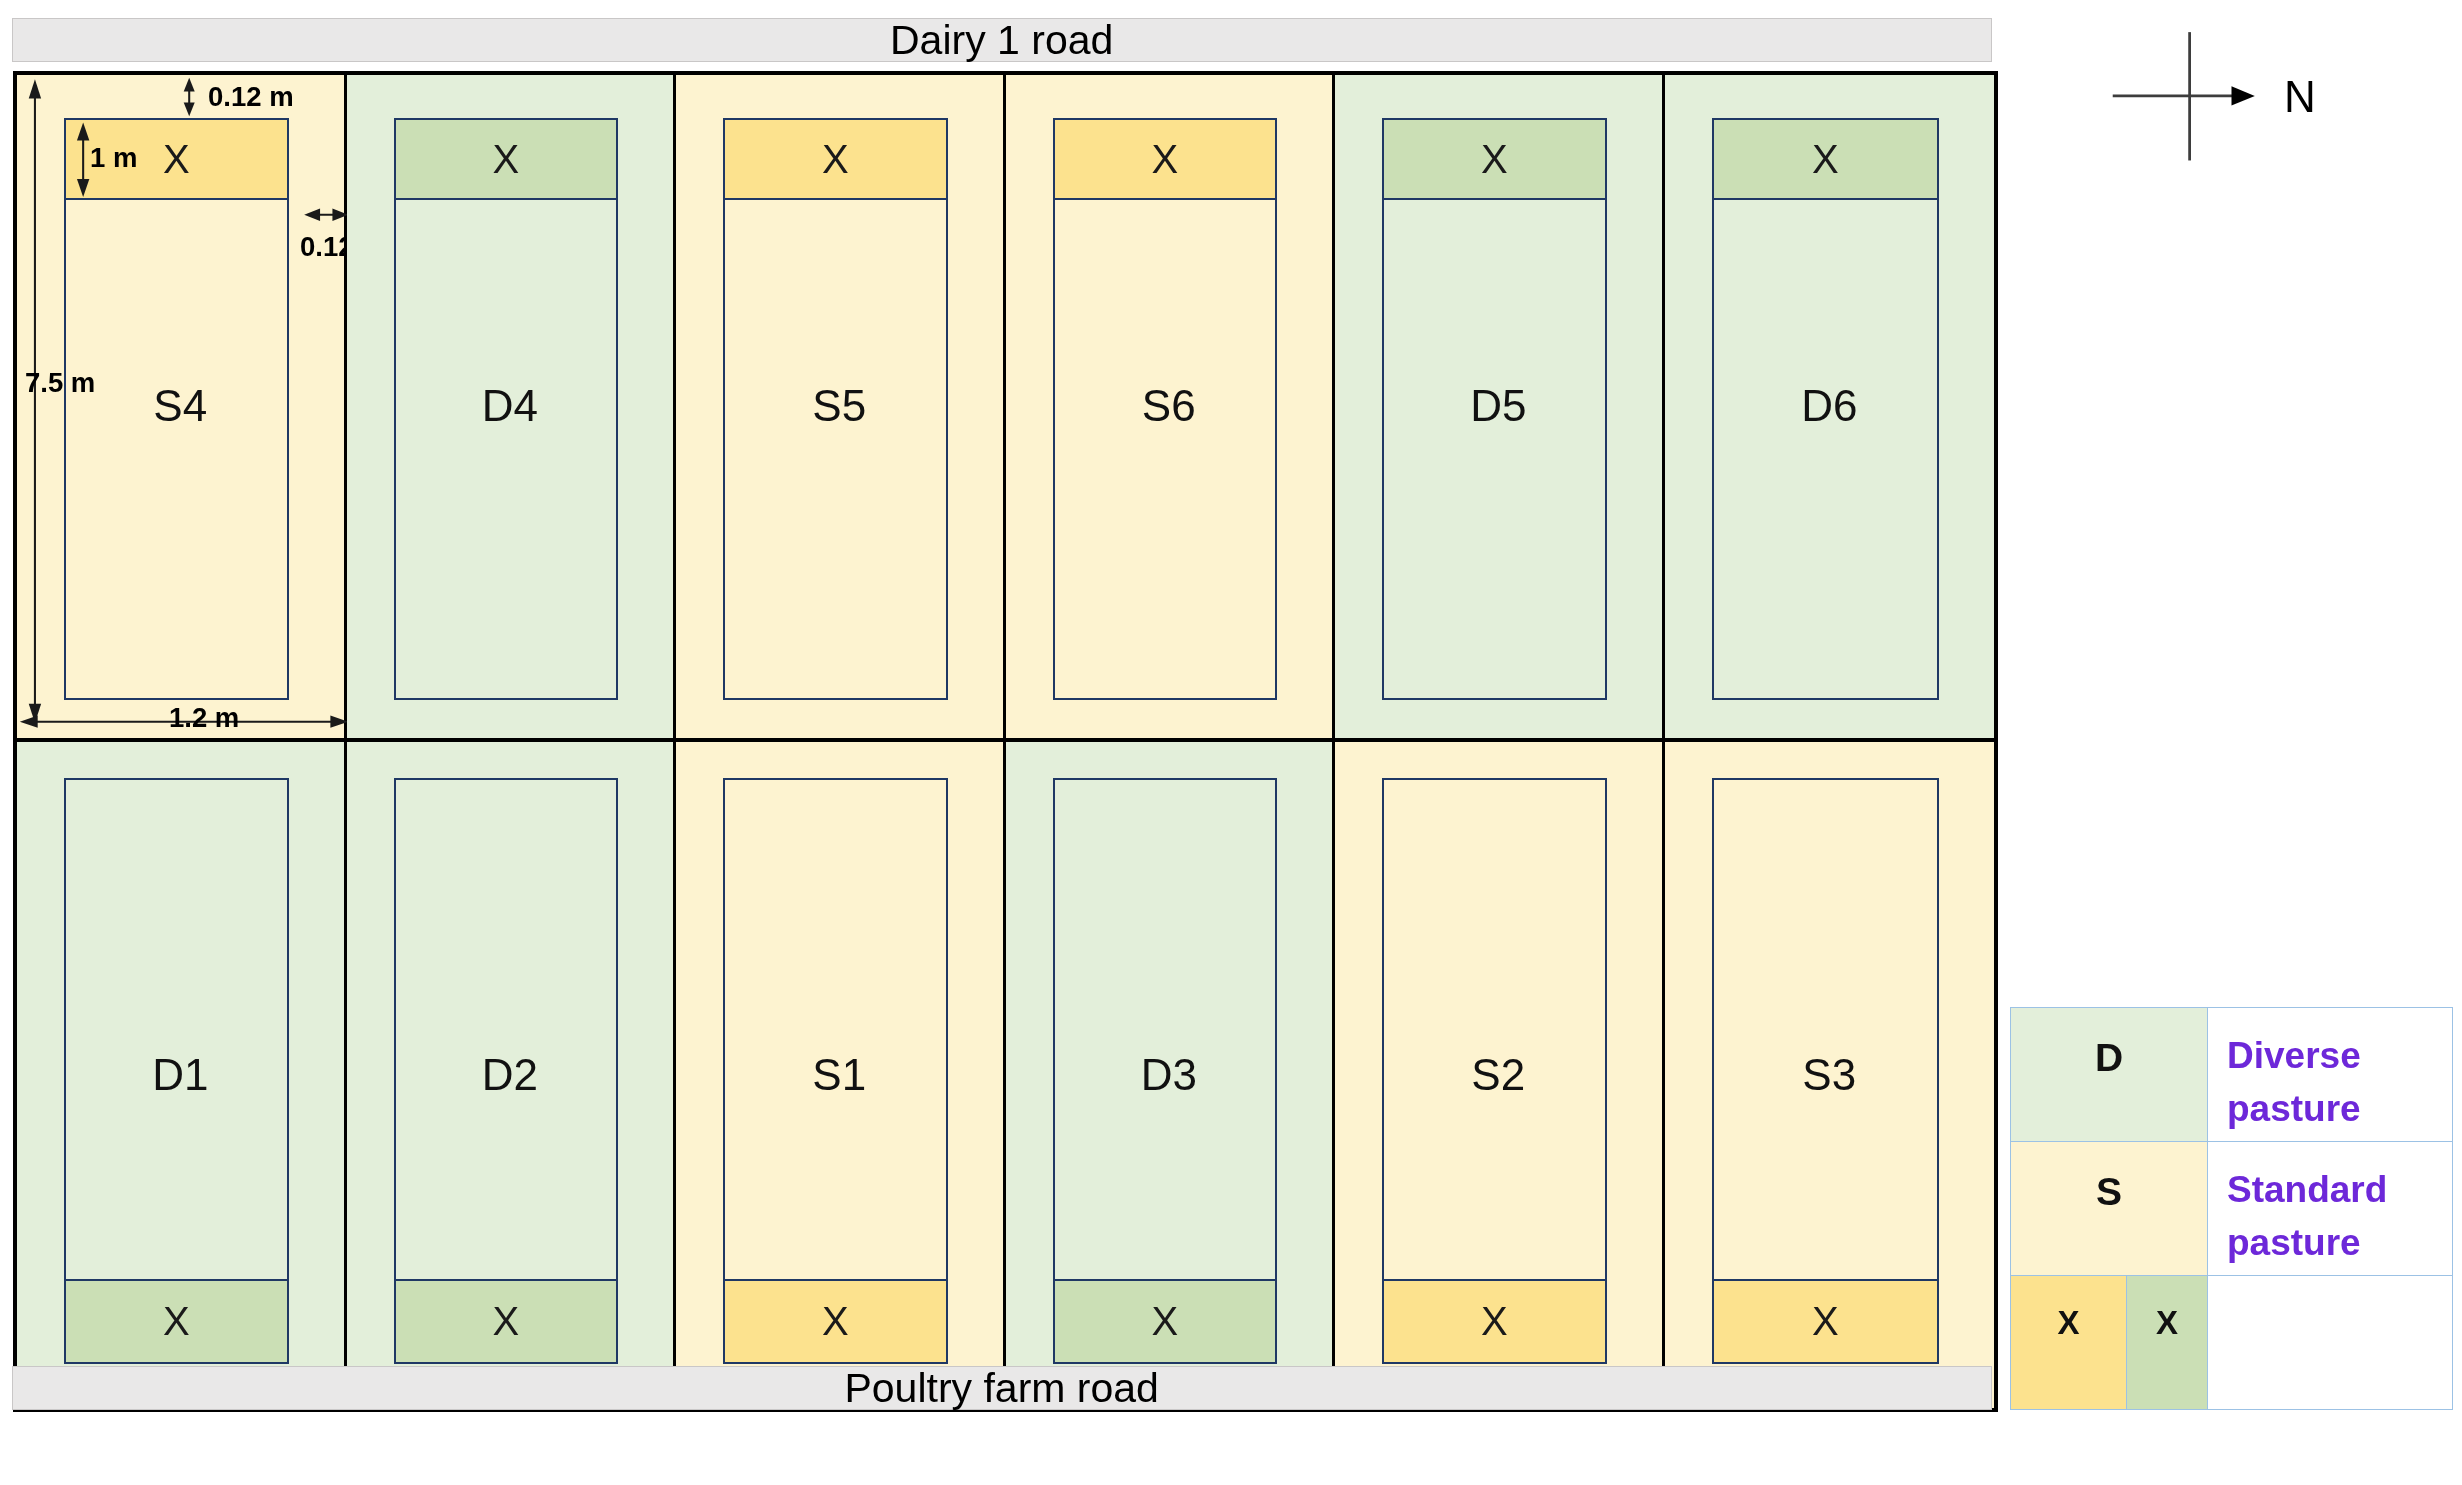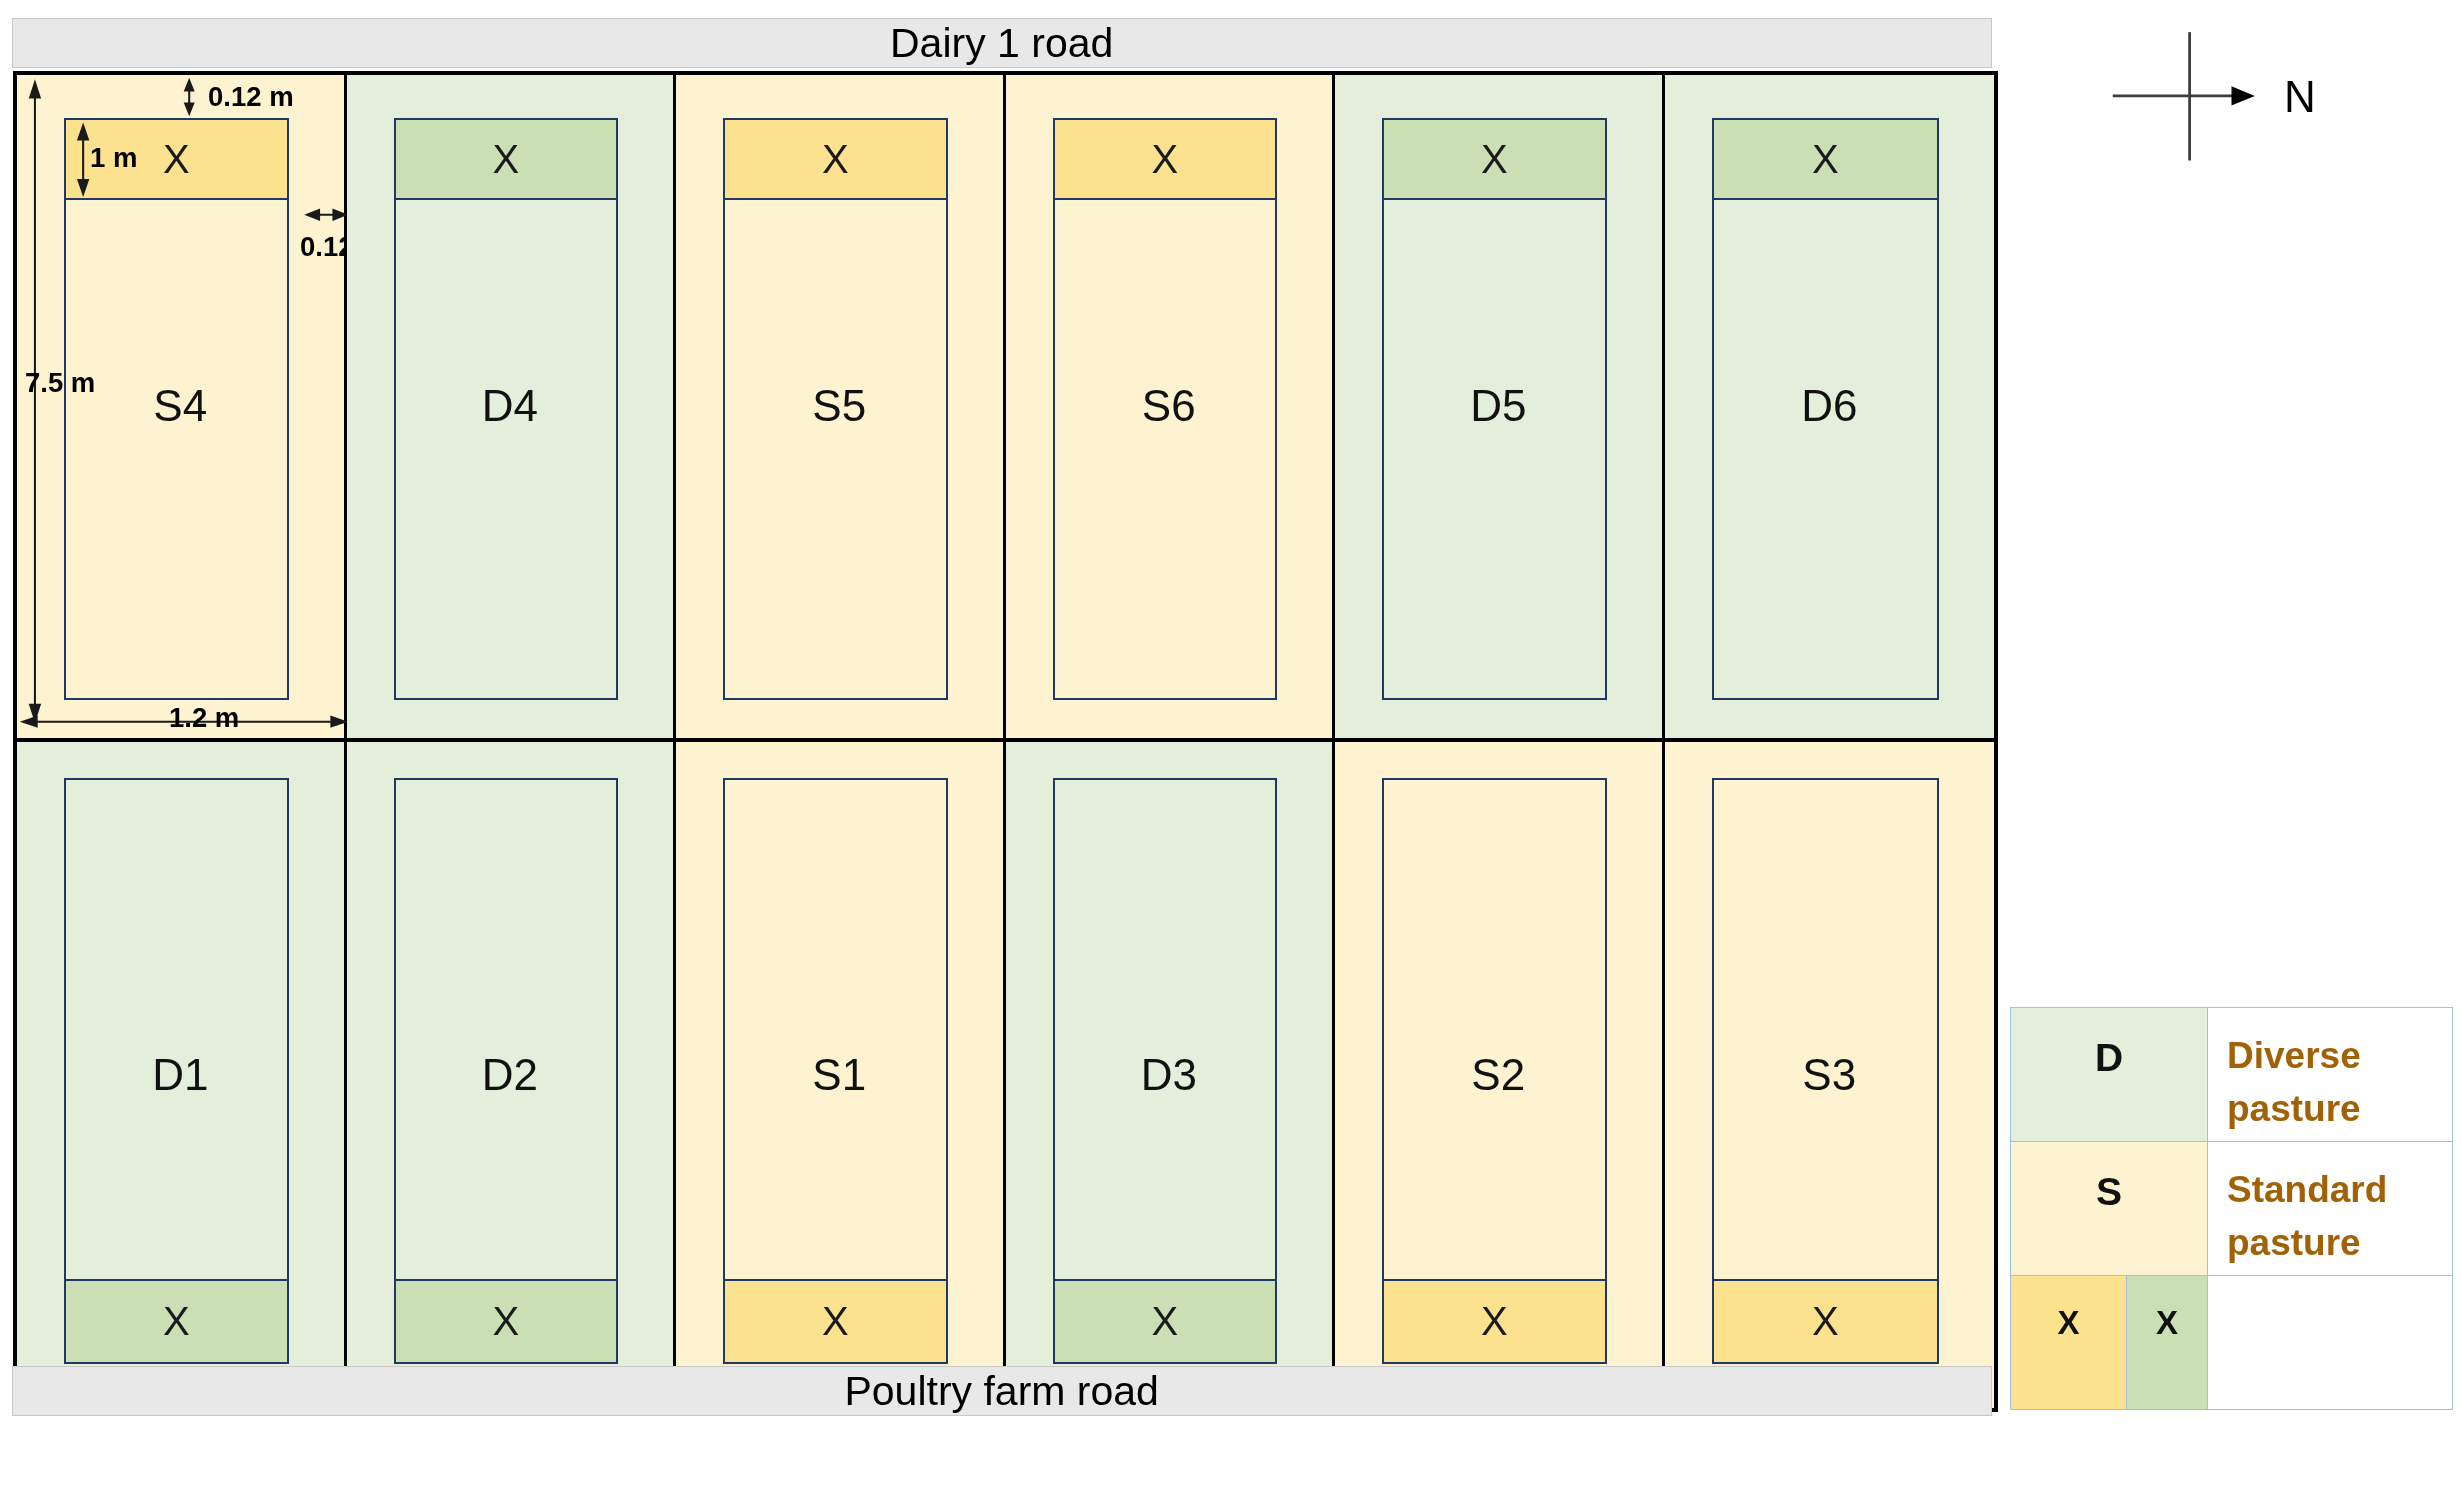--- a/index.html
+++ b/index.html
@@ -1,21 +1,21 @@
 <!DOCTYPE html>
 <html style="--standard-bg: #fdf3d0; --diverse-bg: #e3efda; --standard-x: #fce28e; --diverse-x: #cbdfb5; --road-bg: #e9e8e8; --road-border: #c9c7c7; --inner-border: #1f3864; --legend-border: #9cc2e5; --line: #1a1a1a;font-size:11px"><head>
 <meta charset="utf-8">
 <style>
   * { margin:0; padding:0; box-sizing:border-box; }
   html,body { width:2462px; height:1486px; background:#ffffff;
               font-family:"Liberation Sans", sans-serif; color:#111; }
   #stage { position:relative; width:2462px; height:1486px; overflow:hidden; background:#fff; }
 
   
-  .road { position:absolute; left:11.7px; width:1980px; height:50px;
+  .road { position:absolute; left:11.7px; width:1980px; height:44px;
           background:var(--road-bg); border:1.4px solid var(--road-border);
           display:flex; align-items:center; justify-content:center;
           font-size:41px; color:#000; }
   #road-top { top:18px; }
   #road-bottom { top:1366px; }
 
   
   #field { position:absolute; left:13px; top:71px; width:1985px; height:1341px;
            border:4.1px solid #000; background:#fff;
            display:grid; grid-template-columns:repeat(6,1fr); grid-template-rows:1fr 1fr; }
@@ -69,21 +69,21 @@
                    padding-top:27.5px; font-weight:bold; font-size:39px; }
   .legend-swatch.diverse  { background:var(--diverse-bg); }
   .legend-swatch.standard { background:var(--standard-bg); }
   .swatch-split { width:197px; border-right:1.4px solid var(--legend-border); display:flex; }
   .sub-swatch { display:flex; justify-content:center; align-items:flex-start;
                 padding-top:27.5px; font-weight:bold; font-size:33px; }
   .sub-swatch.standard-x { width:116px; background:var(--standard-x);
                            border-right:1.4px solid var(--legend-border); }
   .sub-swatch.diverse-x  { flex:1; background:var(--diverse-x); }
   .legend-text { flex:1; padding:20.6px 6.9px 0 19px; font-weight:bold;
-                 font-size:37px; line-height:1.45; color:#a16207; }
+                 font-size:37px; line-height:1.45; color:#6d28d9; }
 </style>
 </head>
 <body>
 
 <div id="stage">
 
   <div class="road" id="road-top">
     <span>Dairy 1 road</span>
   </div>
 

